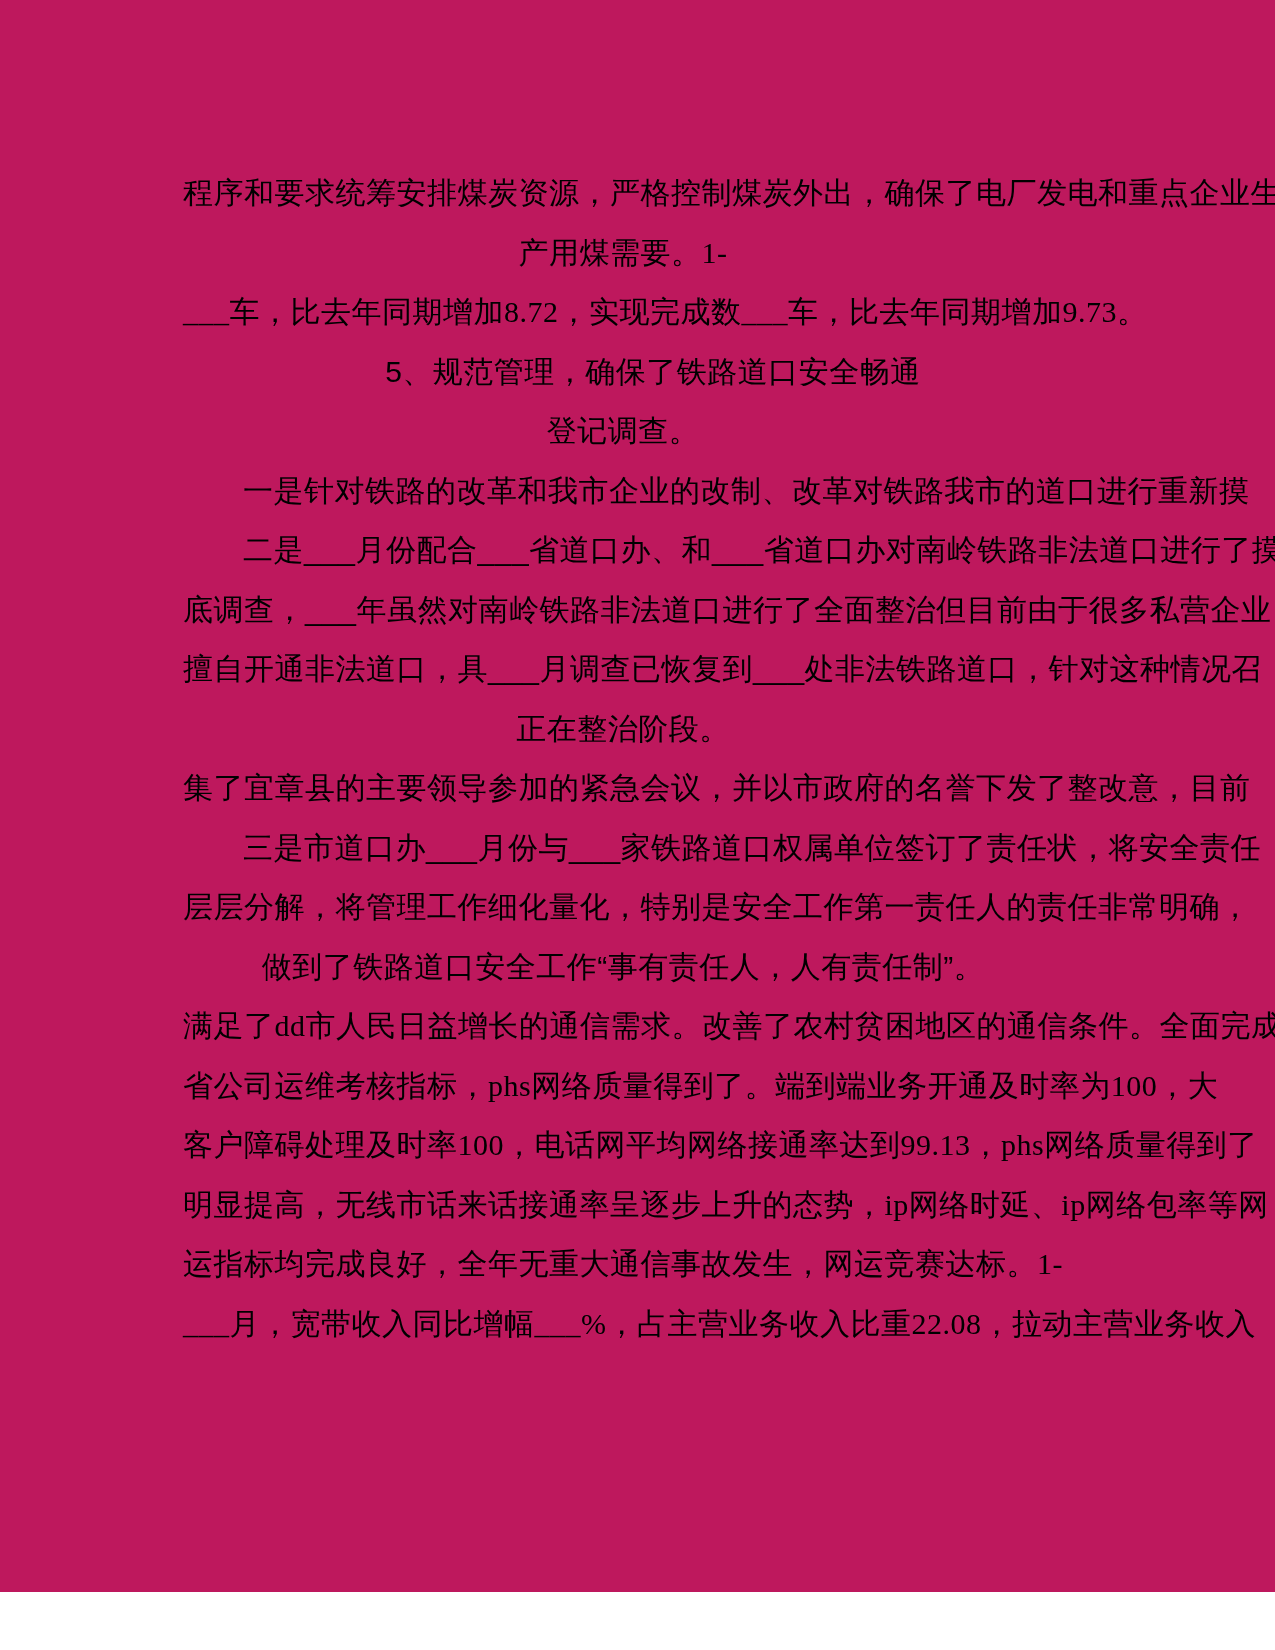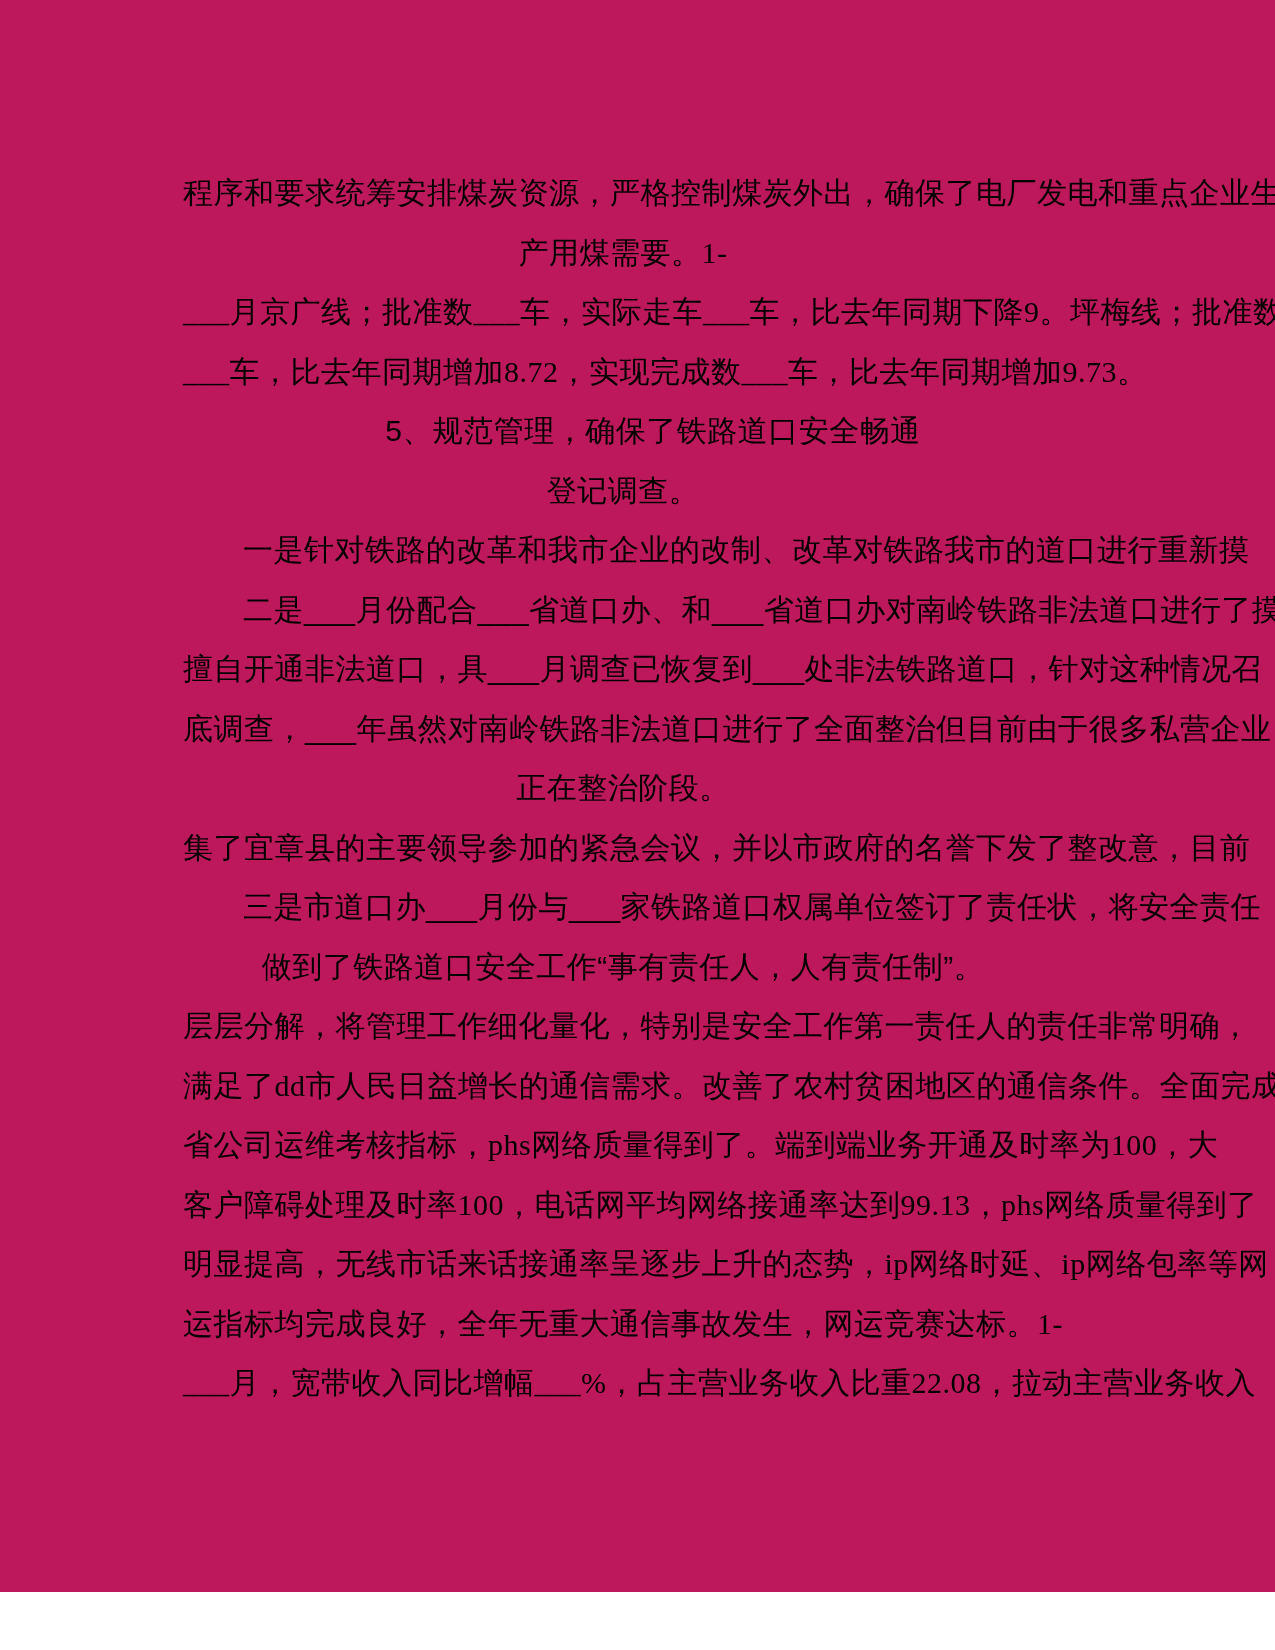--- a/index.html
+++ b/index.html
@@ -42,33 +42,32 @@
     font-weight: 400;
   }
 </style>
 </head>
 <body>
 
 <div class="page">
   <div class="text-block" id="text-block" style="color: rgb(0, 0, 0);">
       <div class="line"><span class="seg">程序和要求统筹安排煤炭资源，严格控制煤炭外出，确保了电厂发电和重点企业生</span></div>
       <div class="line"><span class="seg">产用煤需要。1-</span></div>
-      <div class="line"><span class="seg">___月京广线；批准数___车，实际走车___车，比去年同期下降9。坪梅线；批准数</span></div>
       <div class="line"><span class="seg">___车，比去年同期增加8.72，实现完成数___车，比去年同期增加9.73。</span></div>
       <div class="line indent"><span class="seg bold">5、规范管理，确保了铁路道口安全畅通</span></div>
       <div class="line"><span class="seg bold">登记调查。</span></div>
       <div class="line indent"><span class="seg bold">一是针对铁路的改革和我市企业的改制、改革对铁路我市的道口进行重新摸</span></div>
       <div class="line indent"><span class="seg bold">二是___月份配合___省道口办、和___省道口办对南岭铁路非法道口进行了摸</span></div>
+      <div class="line"><span class="seg bold">底调查，___年虽然对南岭铁路非法道口进行了全面整治但目前由于很多私营企业</span></div>
       <div class="line"><span class="seg bold">擅自开通非法道口，具___月调查已恢复到___处非法铁路道口，针对这种情况召</span></div>
-      <div class="line"><span class="seg bold">底调查，___年虽然对南岭铁路非法道口进行了全面整治但目前由于很多私营企业</span></div>
       <div class="line"><span class="seg bold">正在整治阶段。</span></div>
       <div class="line"><span class="seg bold">集了宜章县的主要领导参加的紧急会议，并以市政府的名誉下发了整改意，目前</span></div>
       <div class="line indent"><span class="seg bold">三是市道口办___月份与___家铁路道口权属单位签订了责任状，将安全责任</span></div>
+      <div class="line"><span class="seg bold">层层分解，将管理工作细化量化，特别是安全工作第一责任人的责任非常明确，</span></div>
       <div class="line"><span class="seg bold">做到了铁路道口安全工作“事有责任人，人有责任制”</span><span class="seg">。</span></div>
-      <div class="line"><span class="seg bold">层层分解，将管理工作细化量化，特别是安全工作第一责任人的责任非常明确，</span></div>
       <div class="line"><span class="seg">满足了dd市人民日益增长的通信需求。改善了农村贫困地区的通信条件。全面完成</span></div>
       <div class="line"><span class="seg">省公司运维考核指标，phs网络质量得到了。端到端业务开通及时率为100，大</span></div>
       <div class="line"><span class="seg">客户障碍处理及时率100，电话网平均网络接通率达到99.13，phs网络质量得到了</span></div>
       <div class="line"><span class="seg">明显提高，无线市话来话接通率呈逐步上升的态势，ip网络时延、ip网络包率等网</span></div>
       <div class="line"><span class="seg">运指标均完成良好，全年无重大通信事故发生，网运竞赛达标。1-</span></div>
       <div class="line"><span class="seg">___月，宽带收入同比增幅___%，占主营业务收入比重22.08，拉动主营业务收入</span></div>
     </div>
 </div>
 
 </body></html>

